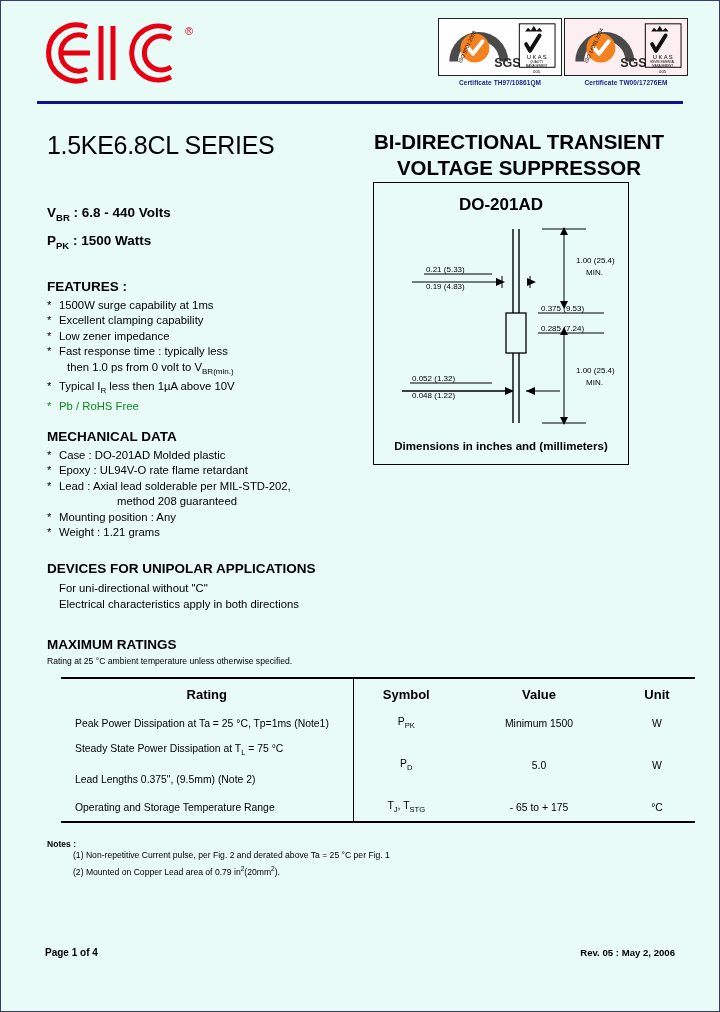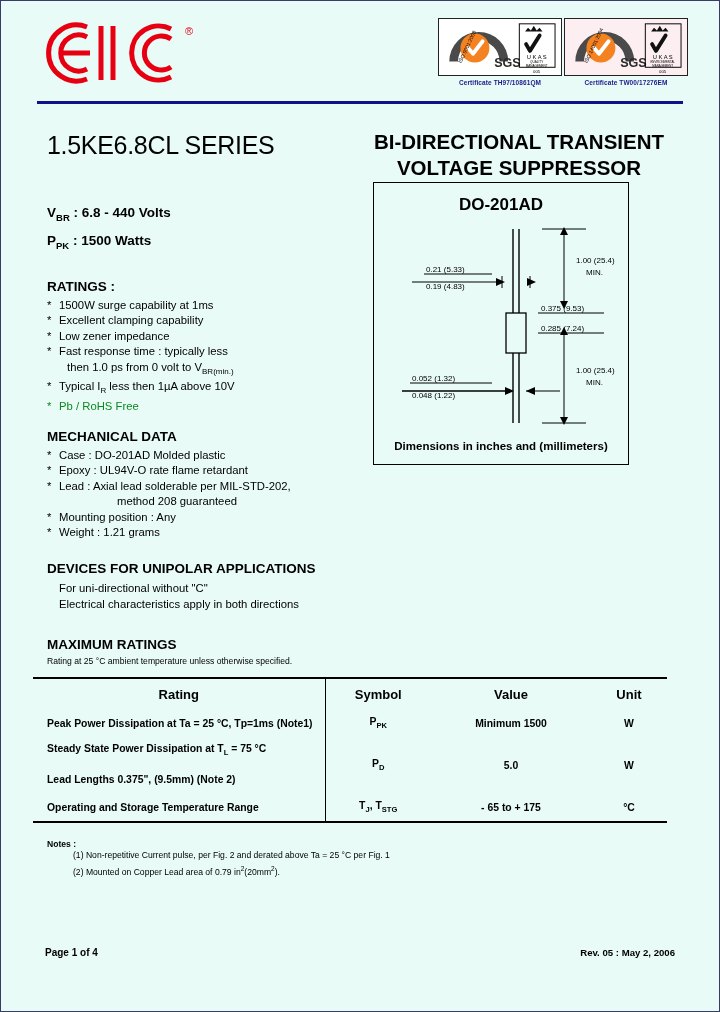--- a/index.html
+++ b/index.html
@@ -169,32 +169,32 @@
     font-size: 13.5px;
     font-weight: bold;
   }
   .mr-sub {
     position: absolute;
     left: 46px; top: 655px;
     font-size: 8.6px;
   }
   .mr-table {
     position: absolute;
-    left: 32px; top: 676px;
+    left: 60px; top: 676px;
     width: 634px;
     border-collapse: collapse;
     table-layout: fixed;
   }
   .mr-table col.c1 { width: 292px; }
   .mr-table col.c2 { width: 106px; }
   .mr-table col.c3 { width: 160px; }
   .mr-table col.c4 { width: 76px; }
   .mr-table th, .mr-table td {
     font-size: 10.4px;
-    font-weight: bold;
+    font-weight: normal;
     padding: 0;
     vertical-align: middle;
   }
   .mr-table thead th {
     font-size: 13px;
     font-weight: bold;
     text-align: center;
     height: 30px;
     border-top: 2.5px solid #000;
   }
@@ -312,21 +312,21 @@
       <span>V</span><sub>BR</sub>
       <span>: 6.8 - 440 Volts</span>
     </div>
     <div>
       <span>P</span><sub>PK</sub>
       <span>: 1500 Watts</span>
     </div>
   </div>
 
   <div class="features">
-    <div class="sec-head">RATINGS :</div>
+    <div class="sec-head">FEATURES :</div>
     <ul class="bullets">
       <li>
         <span class="star">*</span>
         <span>1500W surge capability at 1ms</span>
       </li>
       <li>
         <span class="star">*</span>
         <span>Excellent clamping capability</span>
       </li>
       <li>

